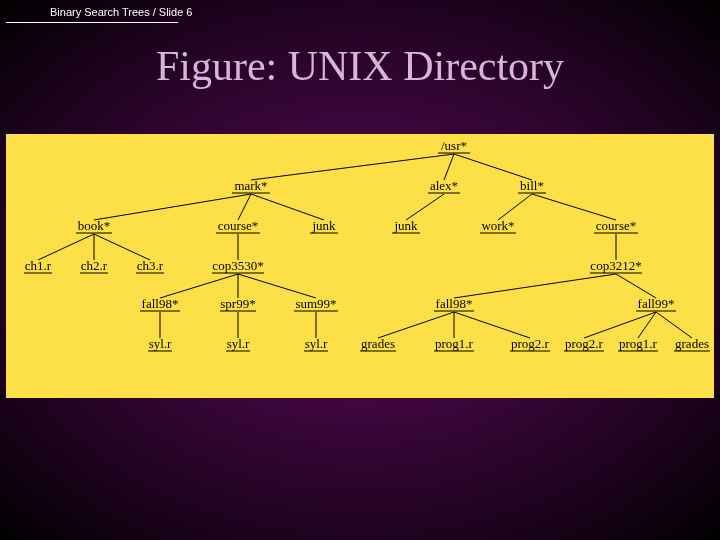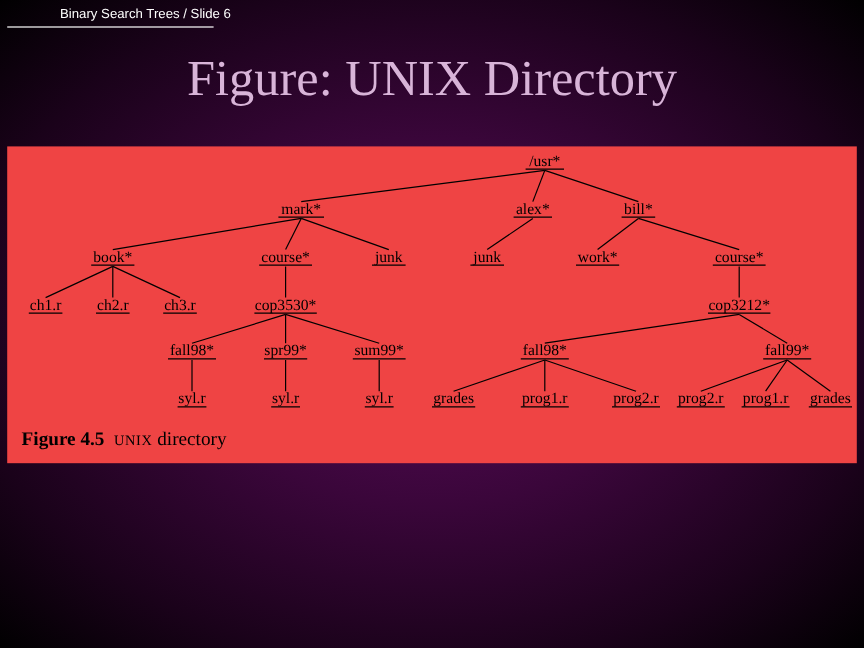--- a/index.html
+++ b/index.html
@@ -33,25 +33,25 @@
     top: 42px;
     left: 0;
     width: 720px;
     text-align: center;
     color: #d8b4d8;
     font-size: 42px;
     font-weight: 400;
   }
   .figure-panel {
     position: absolute;
-    top: 122px;
+    top: 134px;
     left: 6px;
     width: 708px;
     height: 264px;
-    background: #ef4444;
+    background: #fde047;
   }
   svg.tree {
     position: absolute;
     top: 0;
     left: 0;
     width: 708px;
     height: 264px;
   }
   .node {
     font-family: "Times New Roman", Times, serif;
@@ -190,17 +190,13 @@
     <text class="node" x="524" y="214">prog2.r</text>
     <line class="node-ul" x1="504" y1="217" x2="544" y2="217"></line>
     <text class="node" x="578" y="214">prog2.r</text>
     <line class="node-ul" x1="558" y1="217" x2="598" y2="217"></line>
     <text class="node" x="632" y="214">prog1.r</text>
     <line class="node-ul" x1="612" y1="217" x2="652" y2="217"></line>
     <text class="node" x="686" y="214">grades</text>
     <line class="node-ul" x1="668" y1="217" x2="704" y2="217"></line>
   </svg>
 
-  <div class="caption">
-    <span class="fignum">Figure 4.5</span>&nbsp;&nbsp;<span class="unix">UNIX</span>
-    <span>directory</span>
-  </div>
 </div>
 
 </body></html>

